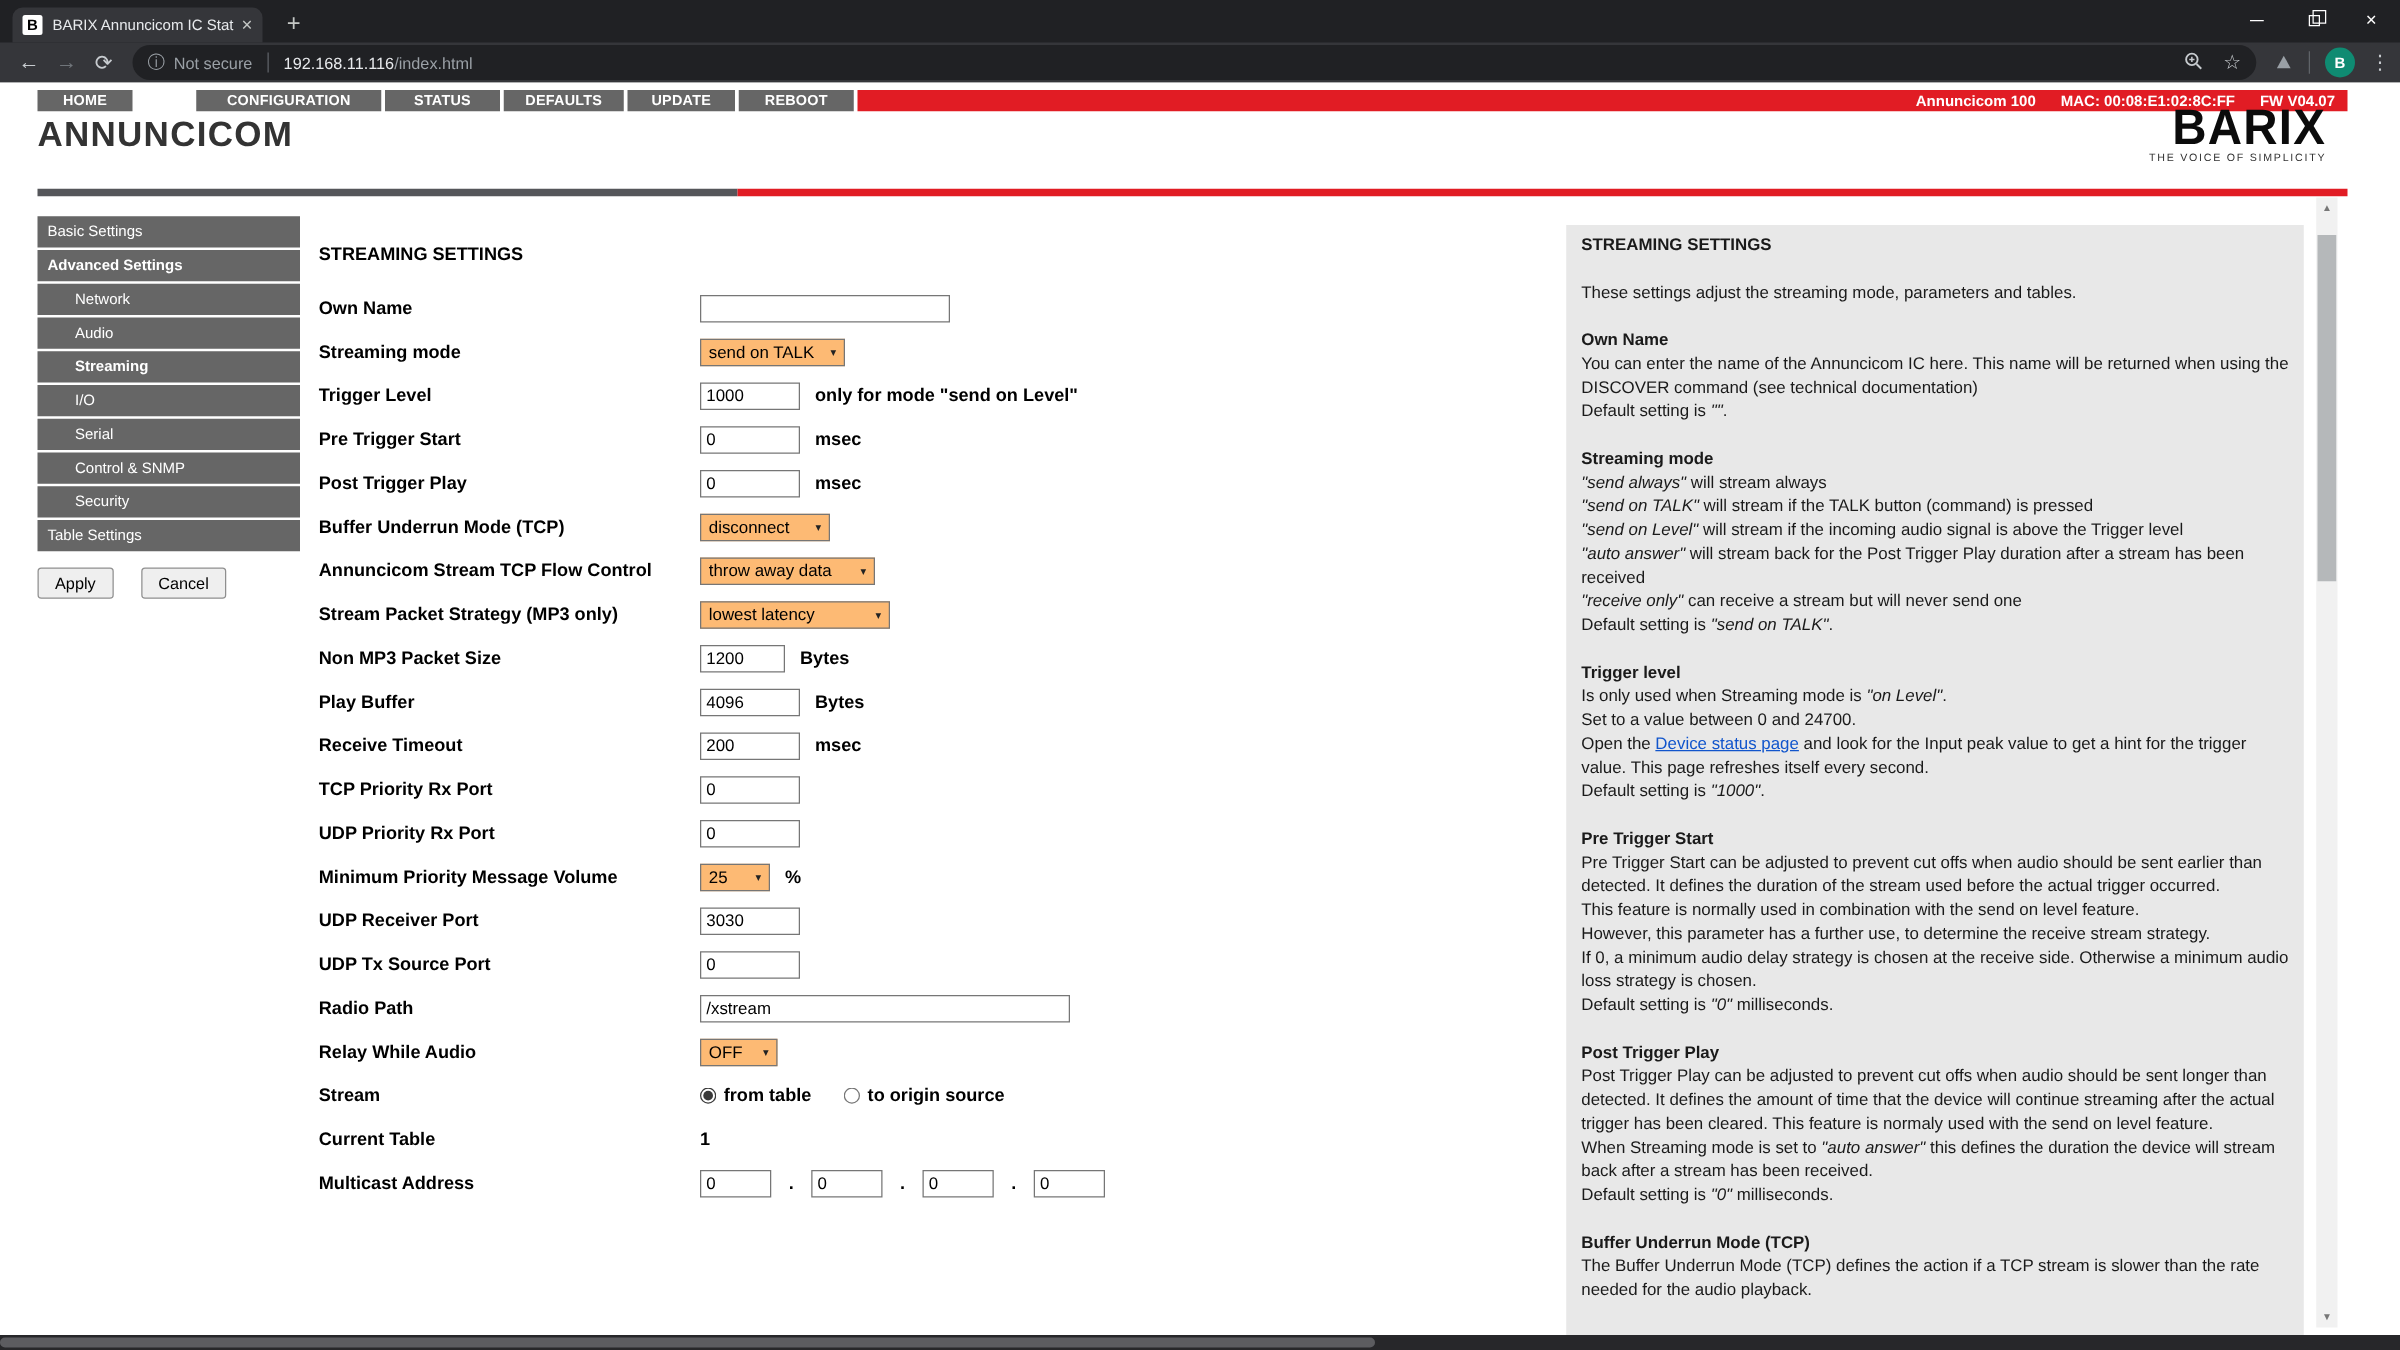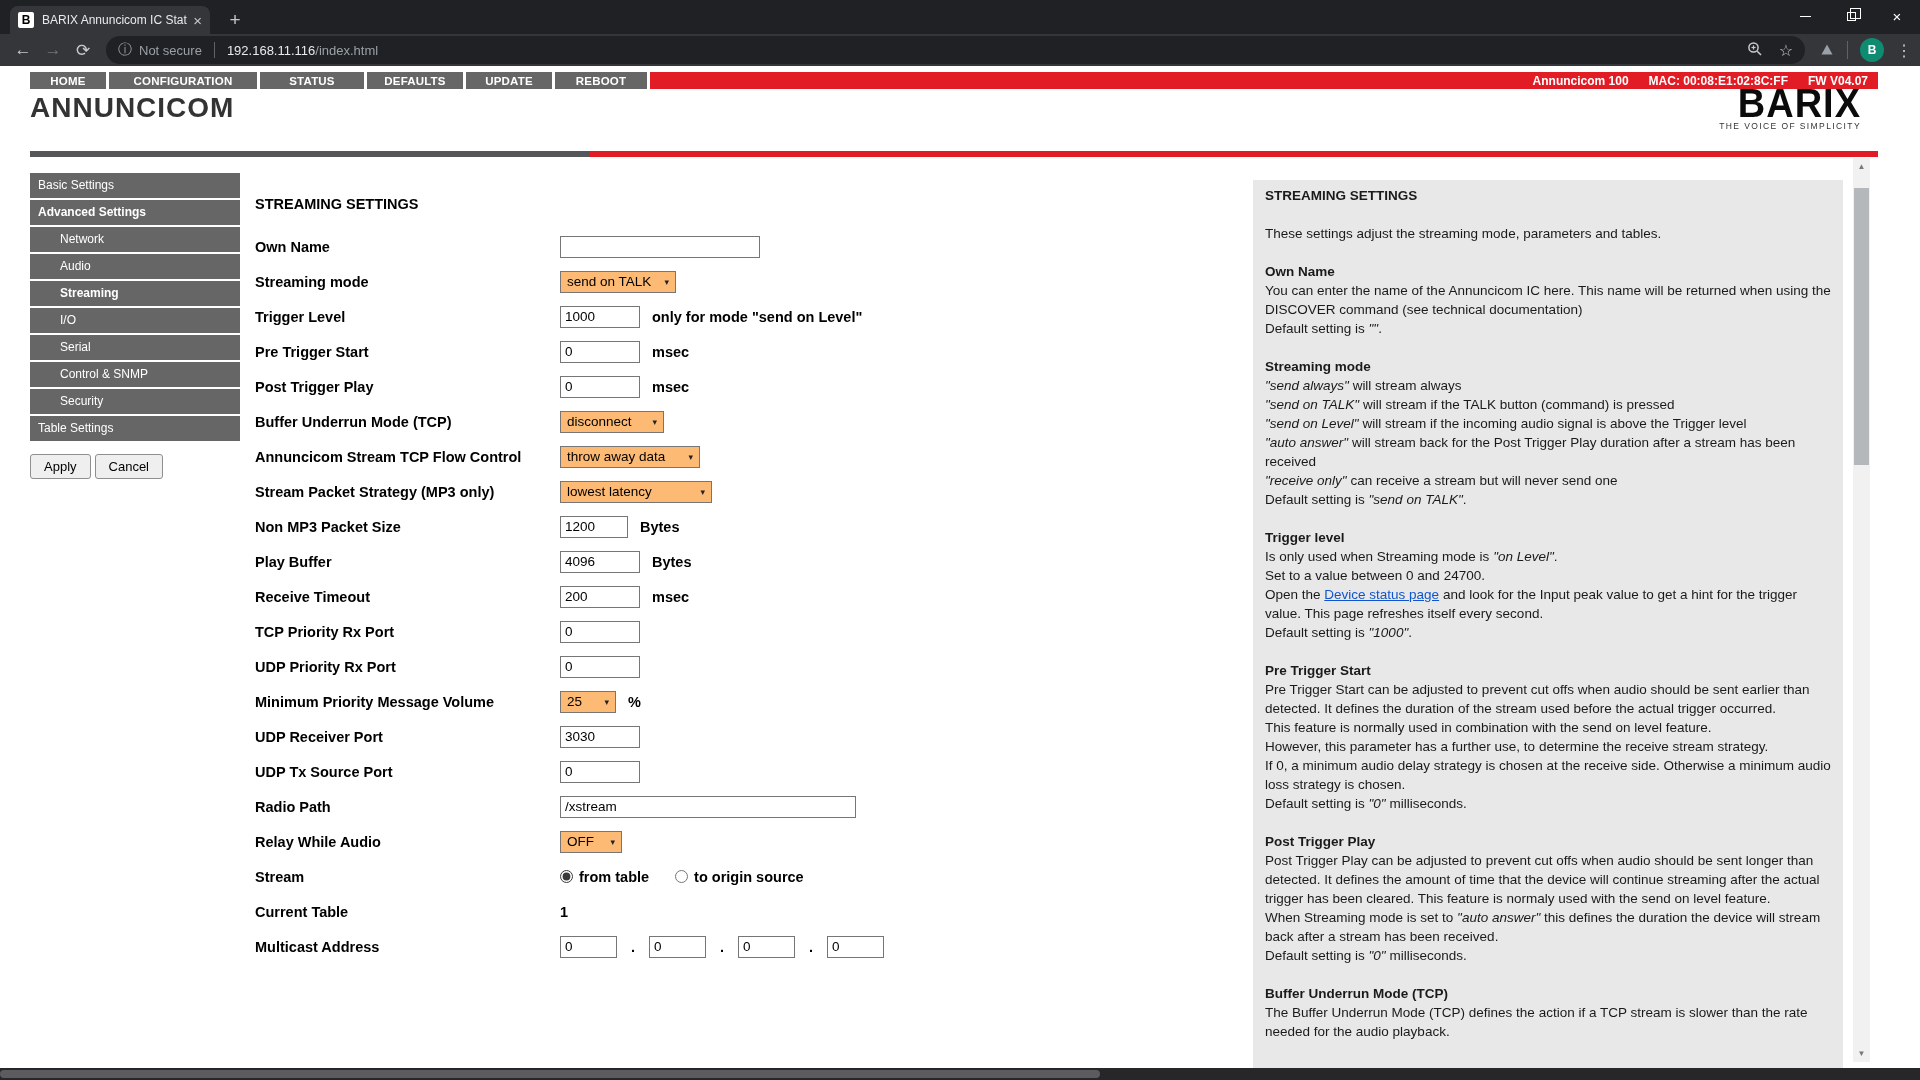--- a/index.html
+++ b/index.html
@@ -61,21 +61,21 @@
 
   .divider{position:absolute;left:30px;top:85px;height:6px;width:1848px;display:flex}
   .div-gray{width:560px;background:#55565a}
   .div-red{flex:1;background:var(--red)}
 
   .sidebar{position:absolute;left:30px;top:107px;width:210px}
   .sideitem{background:var(--cell);color:#fff;font-size:12px;height:25px;line-height:25px;
        padding-left:8px;margin-bottom:2px}
   .sideitem.indent{padding-left:30px}
   .sideitem.boldi{font-weight:bold}
-  .sidebtns{margin-top:13px;display:flex;gap:4px}
+  .sidebtns{margin-top:13px;display:flex;gap:22px}
   .btn{font-size:13px;padding:4px 13px;background:#efefef;border:1px solid #8f8f8f;border-radius:3px;color:#000}
 
   
   .form{position:absolute;left:255px;top:130px;width:800px}
   .form-heading{font-weight:bold;font-size:14.5px;color:#000;margin-bottom:20px}
   .frow{display:flex;align-items:center;height:29px;margin-bottom:6px}
   .flabel{width:305px;font-weight:bold;font-size:14.5px;color:#000;flex-shrink:0}
   .fctrl{display:flex;align-items:center;gap:12px}
   .txt{height:22px;border:1px solid #767676;font-size:13.5px;padding:1px 4px;font-family:inherit;color:#000}
   .sel{height:22px;border:1px solid #767676;background:#fdba74;display:inline-flex;align-items:center;
@@ -160,22 +160,22 @@
     <span class="kebab">⋮</span>
   </div>
 </div>
 
 <div class="page">
 
   <div class="navbar">
 
     <span style="display:flex">
         <div class="navcell" style="width: 76px;">HOME</div>
-        <div class="navcell" style="width: 148px;">CONFIGURATION</div>
-        <div class="navcell" style="width: 104px;">STATUS</div>
+        <div class="navcell" style="width: 148px; margin-left: 48px;">CONFIGURATION</div>
+        <div class="navcell" style="width: 92px;">STATUS</div>
         <div class="navcell" style="width: 96px;">DEFAULTS</div>
         <div class="navcell" style="width: 86px;">UPDATE</div>
         <div class="navcell" style="width: 92px;">REBOOT</div>
       </span>
     <div class="navred">
       <span>Annuncicom 100</span>
       <span>MAC: 00:08:E1:02:8C:FF</span>
       <span>FW V04.07</span>
     </div>
   </div>

